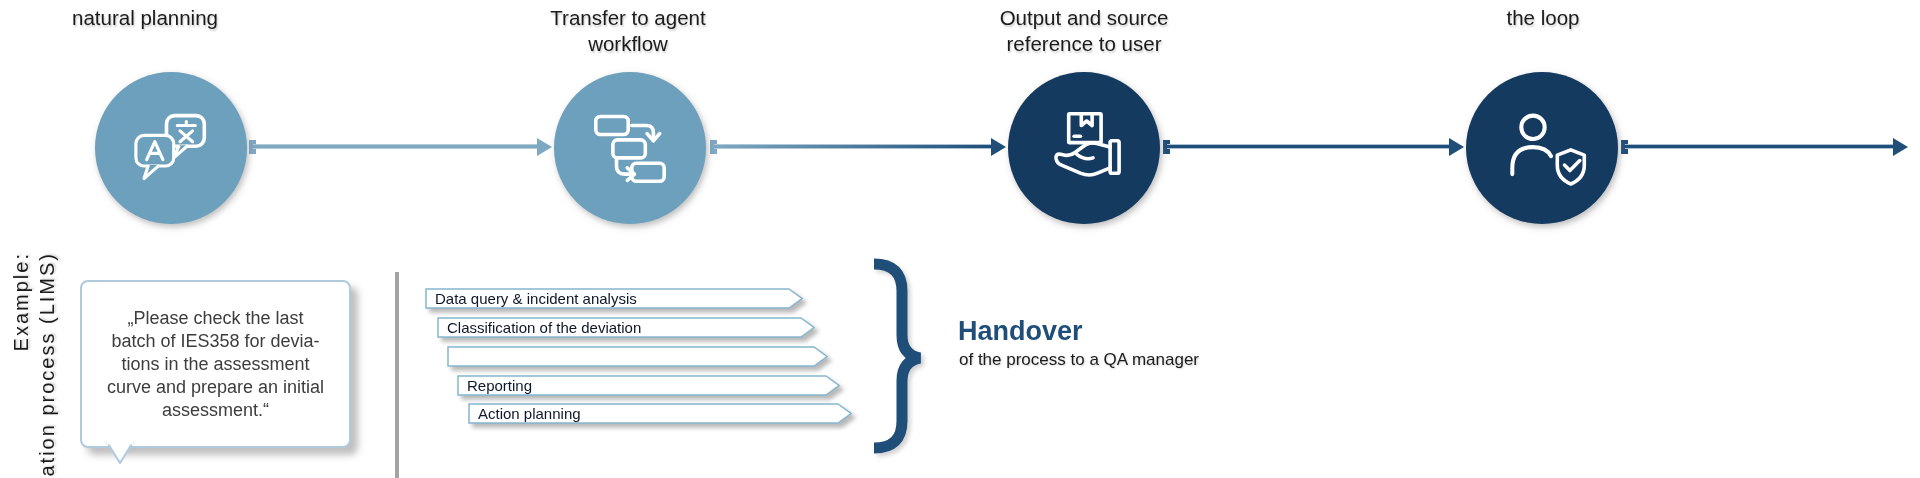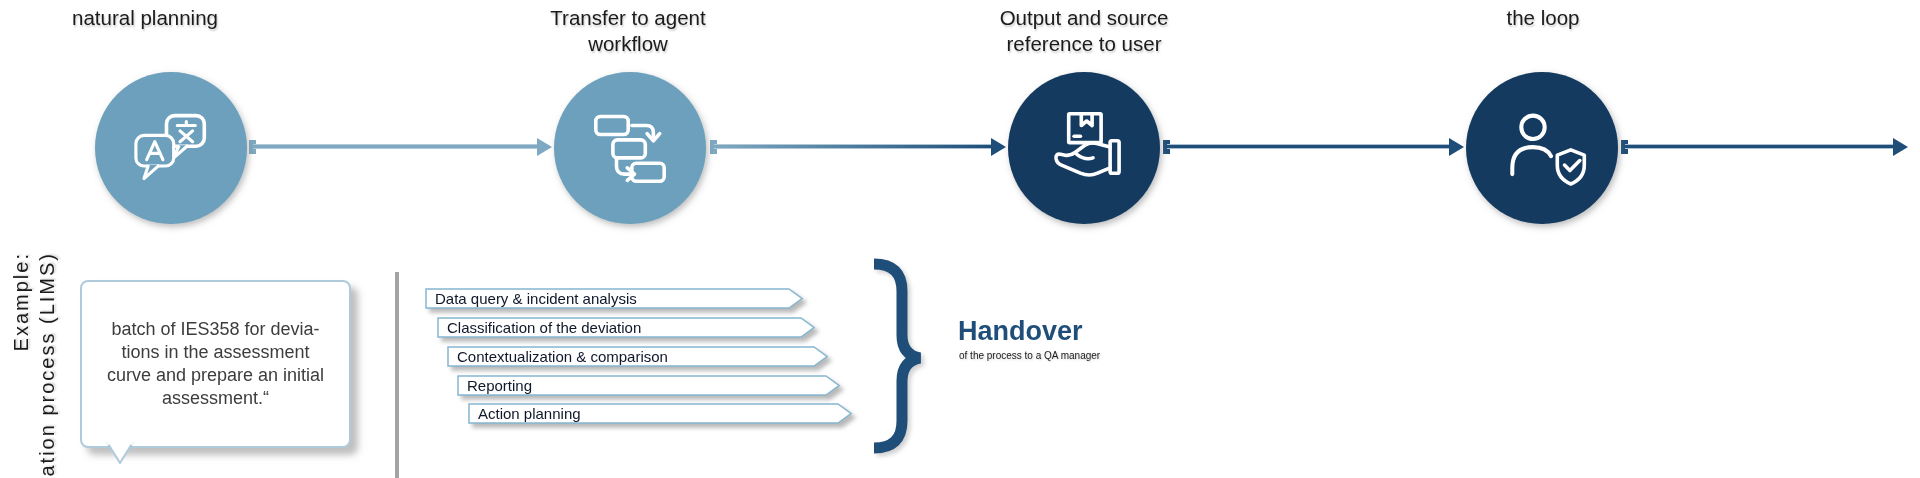--- a/index.html
+++ b/index.html
@@ -78,21 +78,21 @@
   .brace{position:absolute;left:866px;top:258px;}
   .brace path{stroke:var(--accent_blue);stroke-width:11;fill:none;}
   .brace{filter:drop-shadow(3px 3px 2px rgba(140,140,140,.4));}
 
   .handover-title{
     position:absolute;left:958px;top:316px;
     font-size:27px;font-weight:bold;color:var(--accent_blue);
   }
   .handover-sub{
     position:absolute;left:959px;top:350px;
-    font-size:10px;color:var(--text_dark);
+    font-size:17px;color:var(--text_dark);
     text-shadow:1px 1px 2px rgba(130,130,130,.35);
   }
 </style>
 </head>
 <body>
 
 <div class="tl-label" style="left:5px;">
   <span>natural planning</span>
 </div>
 <div class="tl-label" style="left:488px;">
@@ -168,20 +168,21 @@
 
 <div class="vlabel-wrap">
   <div class="vlabel">
     <span>Example:</span>
     <span>Deviation process (LIMS)</span>
   </div>
 </div>
 
 <div class="bubble">
   <div class="bubble-text">
+    <span>„Please check the last</span>
     <span>batch of IES358 for devia-</span>
     <span>tions in the assessment</span>
     <span>curve and prepare an initial</span>
     <span>assessment.“</span>
   </div>
 </div>
 <svg class="bubble-tail" width="30" height="22" viewBox="0 0 30 22">
   <path d="M2,0 L15,21 L28,0" fill="#ffffff" stroke="#AFCBDB" stroke-width="2" stroke-linejoin="round"></path>
   <rect x="2" y="0" width="26" height="2.5" fill="#ffffff"></rect>
 </svg>
@@ -197,21 +198,20 @@
 <div class="chev" style="left:437px;top:317px;">
   <svg width="378" height="21" viewBox="0 0 378 21">
       <polygon points="1,1 364,1 377,10.5 364,20 1,20"></polygon>
     </svg>
   <span class="txt">Classification of the deviation</span>
 </div>
 <div class="chev" style="left:447px;top:346px;">
   <svg width="381" height="21" viewBox="0 0 381 21">
       <polygon points="1,1 367,1 380,10.5 367,20 1,20"></polygon>
     </svg>
-  <span class="txt">Contextualization &amp; comparison</span>
 </div>
 <div class="chev" style="left:457px;top:375px;">
   <svg width="383" height="21" viewBox="0 0 383 21">
       <polygon points="1,1 369,1 382,10.5 369,20 1,20"></polygon>
     </svg>
   <span class="txt">Reporting</span>
 </div>
 <div class="chev" style="left:468px;top:403px;">
   <svg width="384" height="21" viewBox="0 0 384 21">
       <polygon points="1,1 370,1 383,10.5 370,20 1,20"></polygon>

